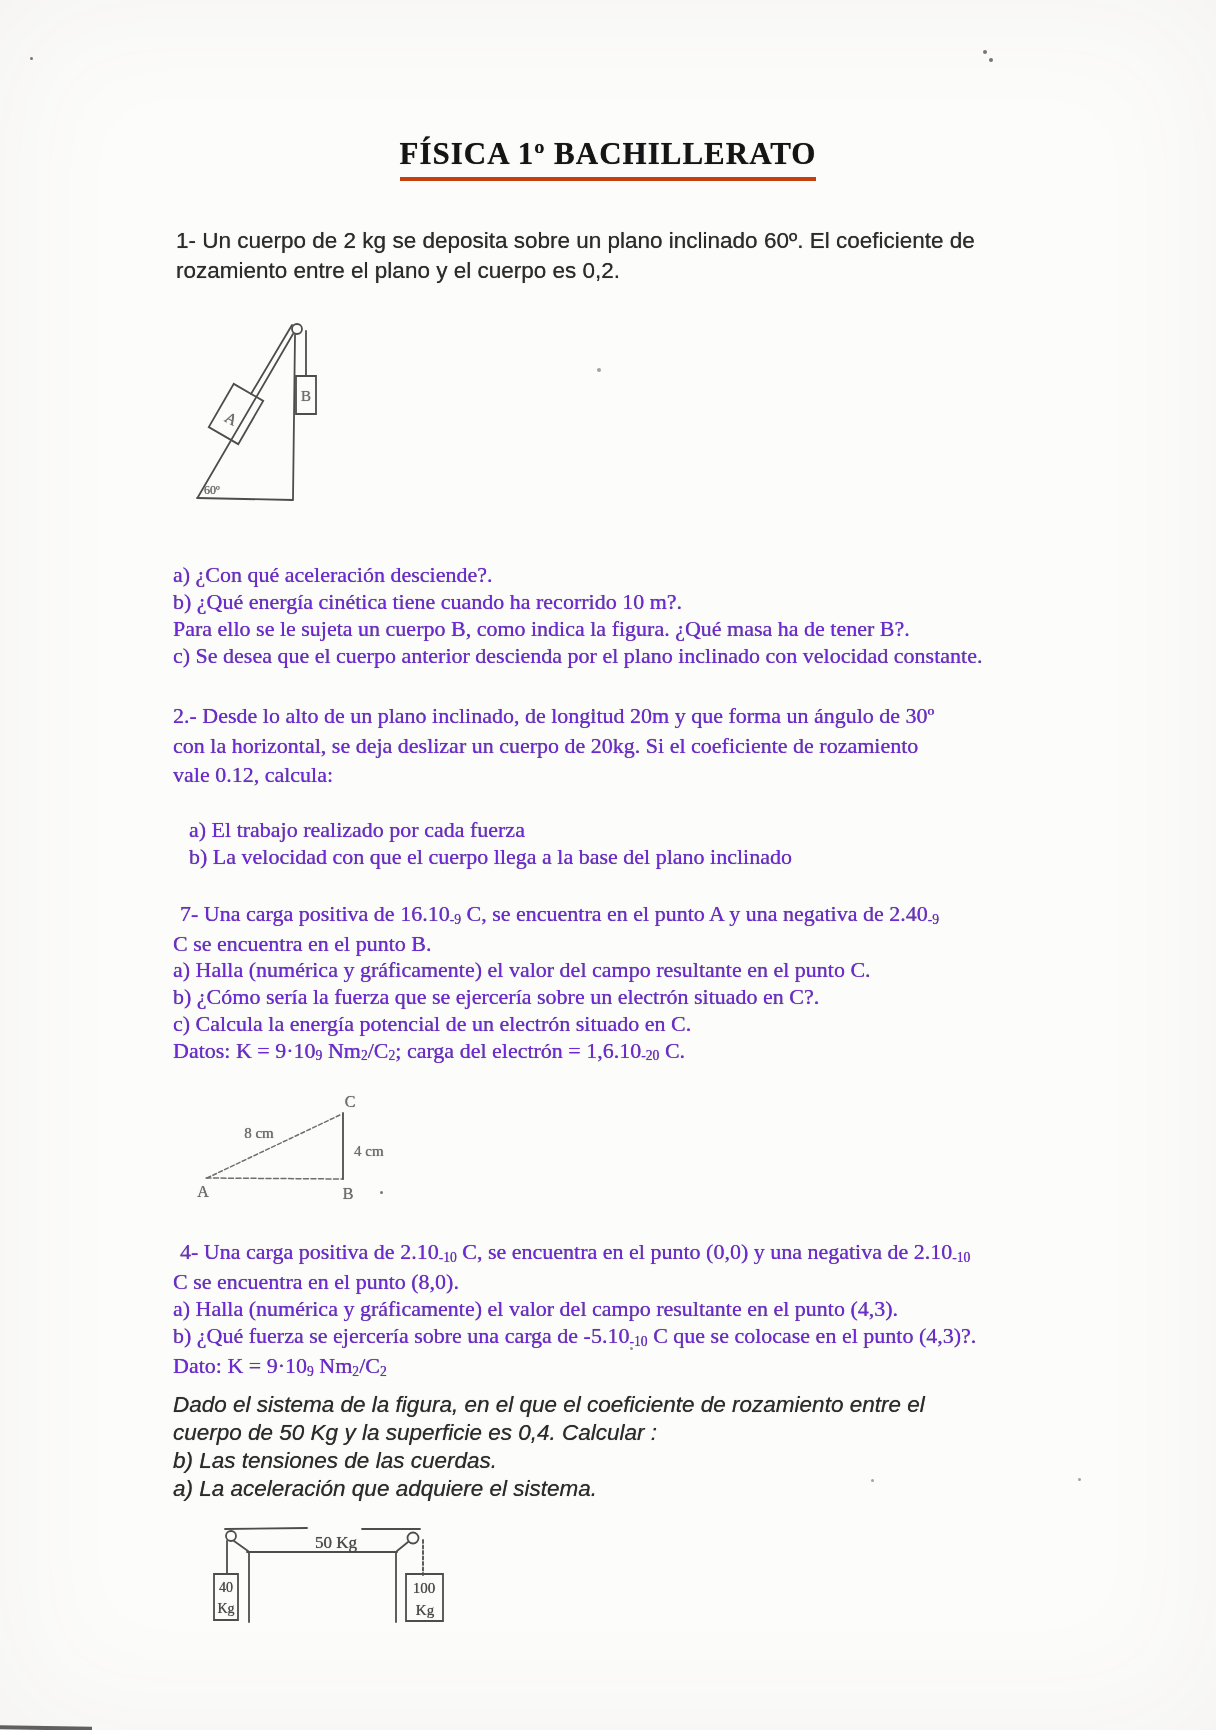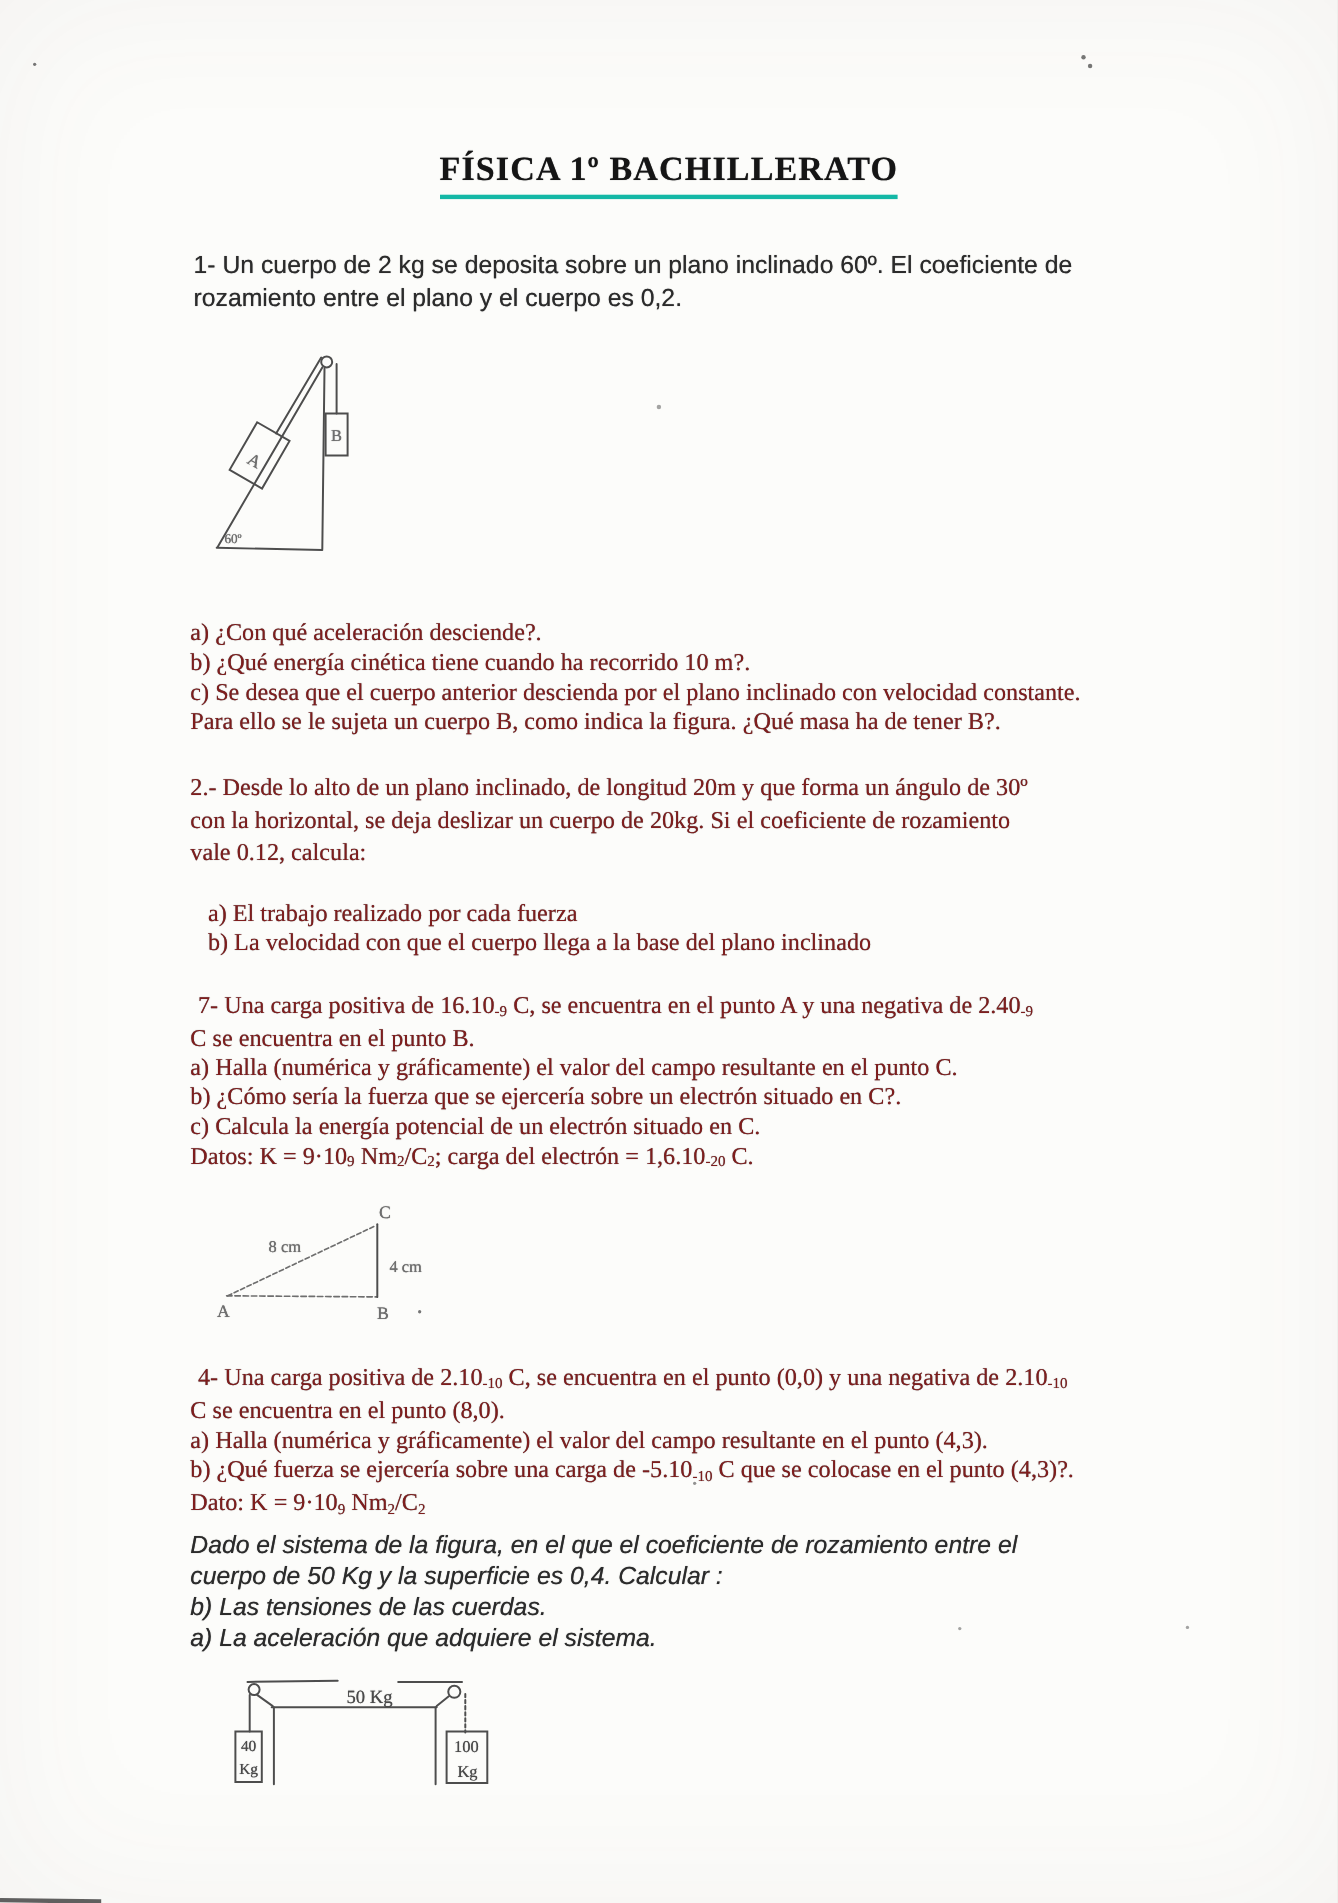--- a/index.html
+++ b/index.html
@@ -15,27 +15,27 @@
   }
   .abs{position:absolute;}
   .title{
     left:0;right:0;top:136px;text-align:center;
   }
   .title span{
     display:inline-block;
     font-family:"Liberation Serif", serif;
     font-weight:bold;font-size:31px;letter-spacing:1px;
     color:#151515;
-    border-bottom:4px solid #14b8a6;
+    border-bottom:4px solid #c2410c;
     padding-bottom:5px;
   }
   .ln{white-space:nowrap;}
   .sans{font-family:"Liberation Sans", sans-serif;font-size:22.5px;line-height:30px;color:#2b2b2b;}
   .sans-italic{font-family:"Liberation Sans", sans-serif;font-style:italic;font-size:22.5px;line-height:28px;color:#2b2b2b;}
-  .serif{font-family:"Liberation Serif", serif;font-size:22px;color:#7f1d1d;}
+  .serif{font-family:"Liberation Serif", serif;font-size:22px;color:#6d28d9;}
   .lh27{line-height:27px;}
   .lh295{line-height:29.5px;}
   .lh267{line-height:26.7px;}
   .indent{padding-left:7px;}
   .sub{font-size:0.62em;position:relative;top:0.20em;letter-spacing:0;}
   svg.fig{position:absolute;overflow:visible;}
   svg.fig *{vector-effect:non-scaling-stroke;}
   .stroke{fill:none;stroke:#4d4d4d;stroke-width:1.8;stroke-linecap:round;}
   .stroke-lt{fill:none;stroke:#6e6e6e;stroke-width:1.5;stroke-linecap:round;}
   .figlabel{fill:#6f6f6f;font-family:"Liberation Serif", serif;}
@@ -67,22 +67,22 @@
     <text class="figlabel" x="231" y="424" font-size="16" text-anchor="middle" transform="rotate(28 231 419)">A</text>
     <line class="stroke" x1="306" y1="331" x2="306" y2="376"></line>
     <rect class="stroke" x="296" y="376" width="20" height="38"></rect>
     <text class="figlabel" x="306" y="401" font-size="15" text-anchor="middle">B</text>
     <text class="figlabel" x="204" y="494" font-size="12">60º</text>
   </svg>
 
   <div class="abs serif lh27" style="left:173px;top:561px;">
     <div class="ln">a) ¿Con qué aceleración desciende?.</div>
     <div class="ln">b) ¿Qué energía cinética tiene cuando ha recorrido 10 m?.</div>
+    <div class="ln">Para ello se le sujeta un cuerpo B, como indica la figura. ¿Qué masa ha de tener B?.</div>
     <div class="ln">c) Se desea que el cuerpo anterior descienda por el plano inclinado con velocidad constante.</div>
-    <div class="ln">Para ello se le sujeta un cuerpo B, como indica la figura. ¿Qué masa ha de tener B?.</div>
   </div>
 
   <div class="abs serif lh295" style="left:173px;top:701px;">
     <div class="ln">2.- Desde lo alto de un plano inclinado, de longitud 20m y que forma un ángulo de 30º</div>
     <div class="ln">con la horizontal, se deja deslizar un cuerpo de 20kg. Si el coeficiente de rozamiento</div>
     <div class="ln">vale 0.12, calcula:</div>
   </div>
   <div class="abs serif lh27" style="left:173px;top:816px;margin-left:16px;">
     <div class="ln">a) El trabajo realizado por cada fuerza</div>
     <div class="ln">b) La velocidad con que el cuerpo llega a la base del plano inclinado</div>

